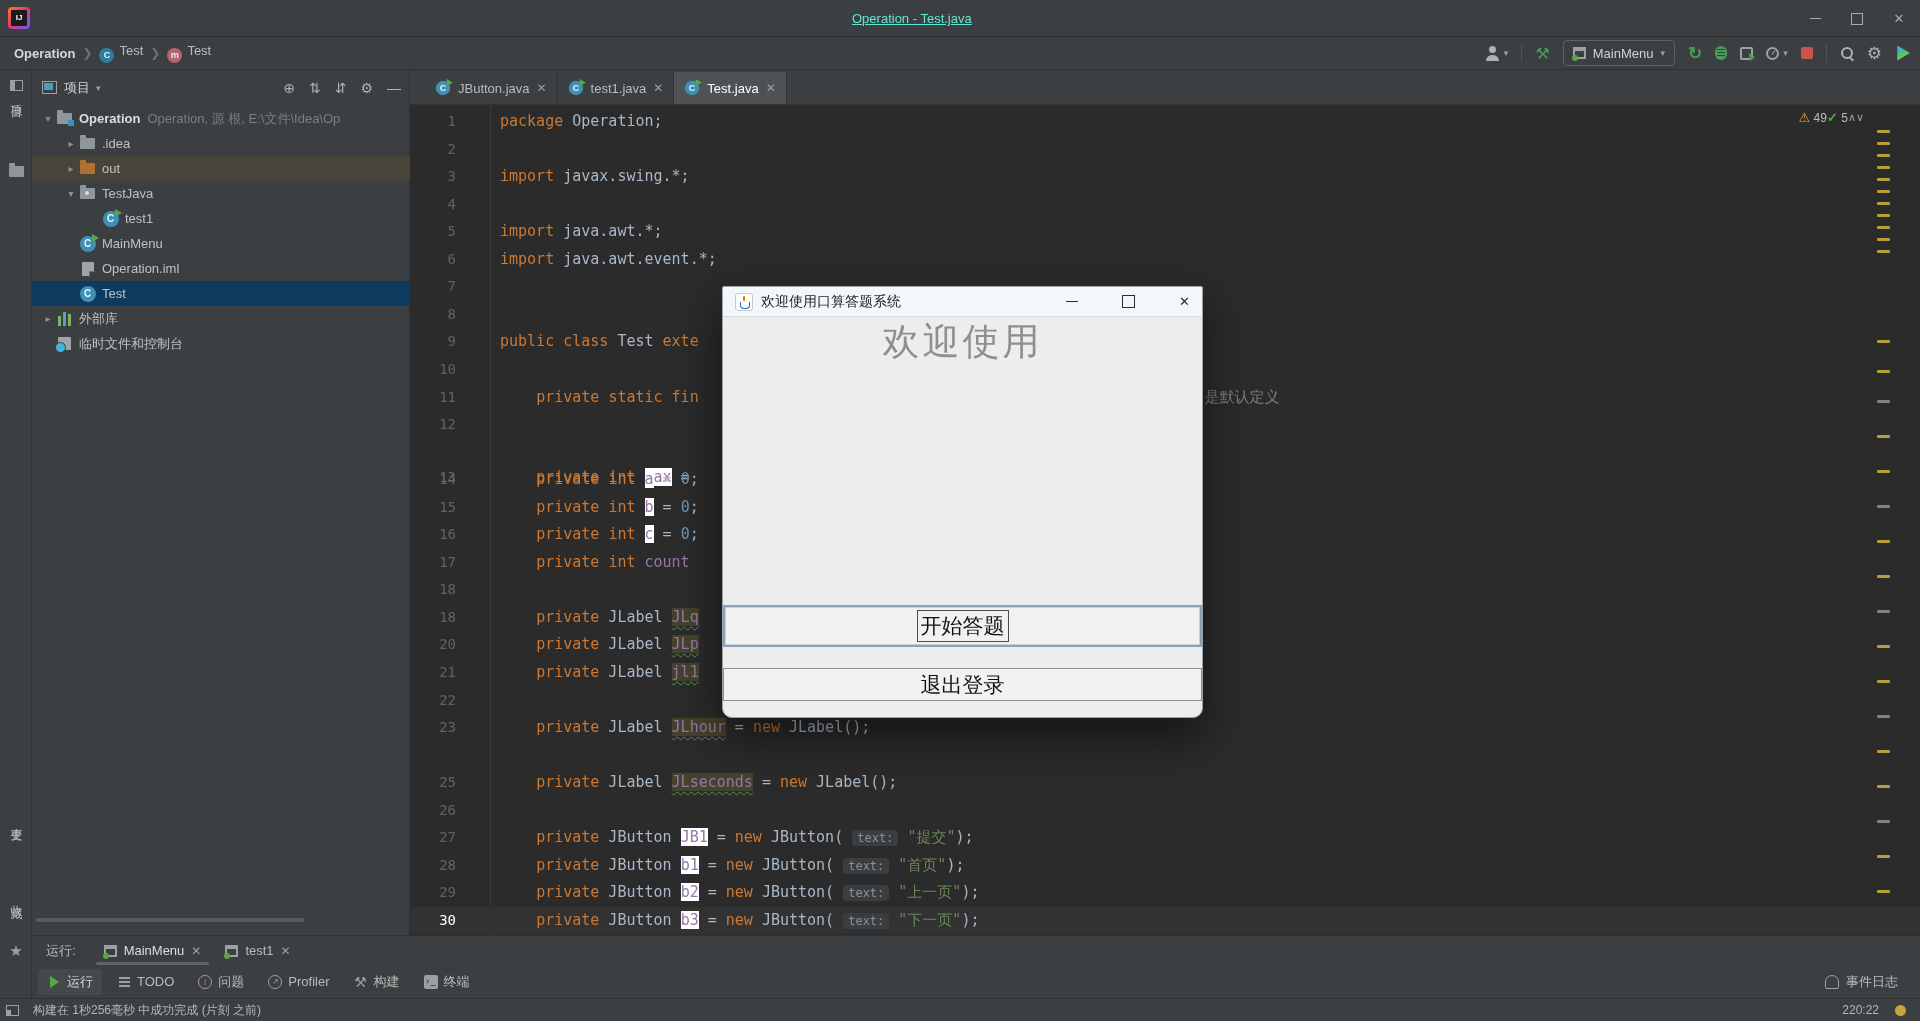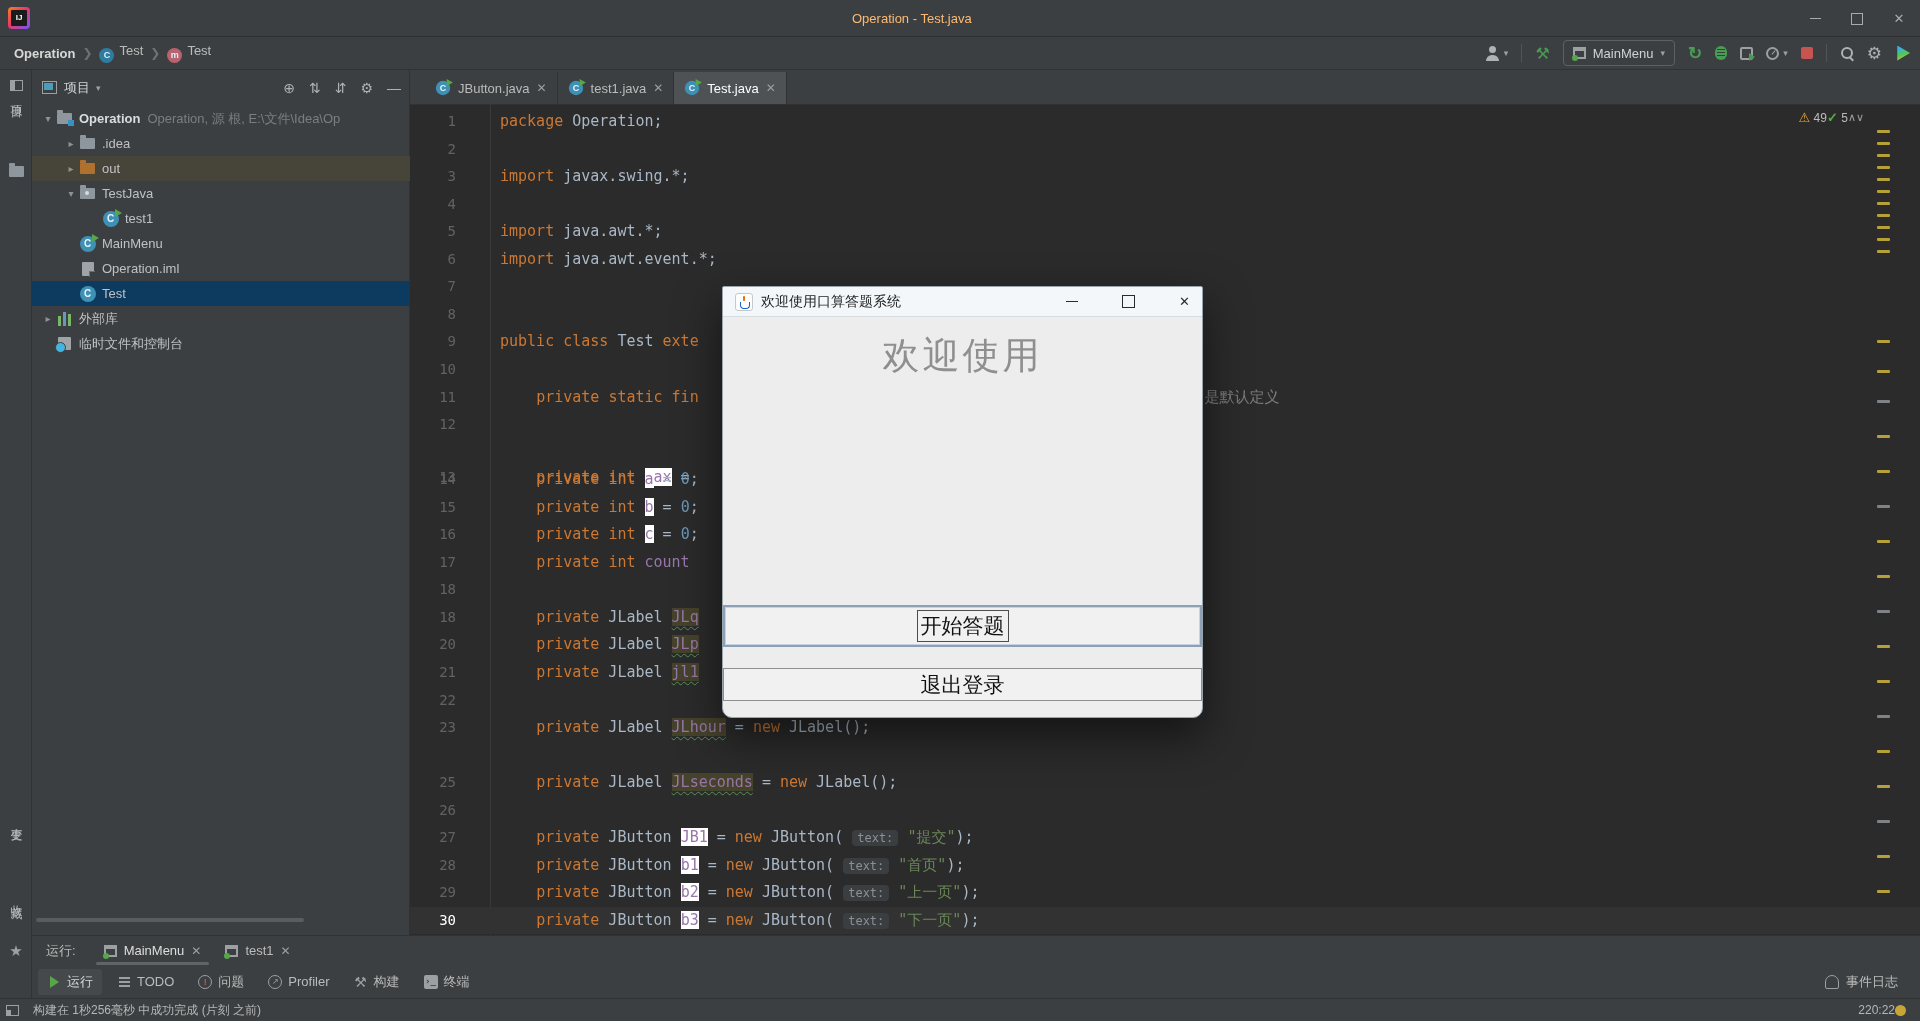--- a/index.html
+++ b/index.html
@@ -5,21 +5,21 @@
   * { margin:0; padding:0; box-sizing:border-box; }
   html,body { width:1920px; height:1021px; overflow:hidden; }
   body { position:relative; background:#2b2b2b; font-family:"Liberation Sans",sans-serif; color:#bbbbbb; font-size:13px; }
 
   
   #titlebar { position:absolute; left:0; top:0; width:1920px; height:37px; background:#3c3f41; border-bottom:1px solid #2d2f30; display:flex; align-items:center; }
   .app-logo { width:22px; height:22px; margin:0 12px 0 8px; border-radius:4px; background:linear-gradient(135deg,#fc801d,#e9386b 45%,#6b57ff); position:relative; }
   .app-logo::after { content:"IJ"; position:absolute; left:3px; top:3px; right:3px; bottom:3px; background:#1b1b1b; color:#fff; font:bold 8px/16px "Liberation Sans",sans-serif; text-align:center; border-radius:1px; }
   #menu-items { display:flex; gap:4px; }
   .menu-item { padding:4px 10px; color:#bbbbbb; cursor:default; }
-  #window-title { position:absolute; left:852px; top:0; height:37px; line-height:37px; color:#fdba74; }
+  #window-title { position:absolute; left:852px; top:0; height:37px; line-height:37px; color:#5eead4;text-decoration:underline; }
   .win-controls { position:absolute; right:0; top:0; height:37px; display:flex; }
   .win-btn { width:42px; height:37px; display:flex; align-items:center; justify-content:center; color:#a7abae; font-size:13px; }
   .wc-min::before { content:""; width:11px; height:1px; background:#a7abae; }
   .wc-max::before { content:""; width:10px; height:10px; border:1px solid #a7abae; }
   .wc-close::before { content:"✕"; }
 
   
   #navbar { position:absolute; left:0; top:37px; width:1920px; height:33px; background:#3c3f41; border-bottom:1px solid #323232; display:flex; align-items:center; padding:0 10px 0 14px; }
   .crumb-bold { color:#d8d8d8; font-weight:bold; }
   .crumb { color:#bbbbbb; }
@@ -123,21 +123,21 @@
   #dialog { position:absolute; left:722px; top:286px; width:481px; height:432px; background:#ededed; border:1px solid #9aa4ad; border-radius:2px 2px 10px 10px; box-shadow:0 18px 45px rgba(0,0,0,.55); z-index:100; }
   #dialog-titlebar { height:30px; background:#f4f7fa; border-bottom:1px solid #d8dcdf; display:flex; align-items:center; padding:0 12px; border-radius:2px 2px 0 0; }
   .java-icon { width:18px; height:18px; background:#ffffff; border:1px solid #c3c9ce; border-radius:3px; position:relative; margin-right:8px; }
   .java-icon::before { content:""; position:absolute; left:4px; top:8px; width:8px; height:6px; border:1.5px solid #1565c0; border-top:none; border-radius:0 0 4px 4px; }
   .java-icon::after { content:""; position:absolute; left:7px; top:2px; width:2px; height:5px; background:#e76f00; border-radius:2px; }
   #dialog-title { color:#1d1d1d; font-size:14px; }
   .dlg-controls { margin-left:auto; display:flex; gap:44px; color:#2b2b2b; font-size:13px; align-items:center; }
   .dlg-min::before { content:""; display:block; width:12px; height:1px; background:#2b2b2b; }
   .dlg-max::before { content:""; display:block; width:11px; height:11px; border:1px solid #2b2b2b; }
   .dlg-close::before { content:"✕"; }
-  #dialog-heading { margin-top:14px; text-align:center; font-family:Liberation Sans, sans-serif; font-size:37px; color:#8f8f8f; letter-spacing:3px; }
+  #dialog-heading { text-align:center; font-family:Liberation Sans, sans-serif; font-size:37px; color:#8f8f8f; letter-spacing:3px; }
   .dlg-btn { position:absolute; left:0; width:479px; background:#f1f1f1; display:flex; align-items:center; justify-content:center; font-family:"Liberation Serif",serif; font-size:21px; color:#111111; }
   #dlg-btn-start { top:318px; height:42px; border:2px solid #8ca0b8; box-shadow:inset 0 0 0 1px #c6d2de; }
   #dlg-btn-start .focus-rect { border:1px solid #4c4c4c; padding:1px 3px; }
   #dlg-btn-exit { top:381px; height:33px; border:1px solid #8f8f8f; }
 
   
   #runbar { position:absolute; left:32px; top:935px; width:1888px; height:30px; background:#3c3f41; border-top:1px solid #323232; display:flex; align-items:center; padding-left:14px; }
   #run-label { color:#bbbbbb; margin-right:16px; }
   .run-tab { height:30px; display:flex; align-items:center; gap:7px; padding:0 12px; position:relative; color:#bbbbbb; }
   .run-tab.sel { color:#dddddd; }
@@ -155,21 +155,21 @@
   .bi-profiler { border:1.5px solid #9da0a2; border-radius:50%; color:#9da0a2; font-size:8px; }
   .bi-build { color:#9da0a2; font-size:14px; }
   .bi-terminal { background:#9da0a2; border-radius:2px; color:#3c3f41; font:bold 9px/13px "DejaVu Sans Mono",monospace; }
   #event-log { margin-left:auto; margin-right:22px; display:flex; align-items:center; gap:7px; color:#bbbbbb; }
   .bi-bell { border:1.5px solid #9da0a2; border-radius:50% 50% 2px 2px; }
 
   
   #statusbar { position:absolute; left:0; top:998px; width:1920px; height:23px; background:#3c3f41; border-top:1px solid #323232; display:flex; align-items:center; padding:0 14px 0 6px; font-size:12px; color:#b4b6b8; }
   .icon-twtoggle { width:13px; height:11px; border:1px solid #9da0a2; position:relative; margin-right:14px; }
   .icon-twtoggle::after { content:""; position:absolute; left:0; bottom:0; width:4px; height:5px; background:#9da0a2; }
-  #status-right { margin-left:auto; display:flex; align-items:center; }
+  #status-right { margin-left:auto; display:flex; align-items:center; gap:16px; }
   .icon-notif { width:11px; height:11px; border-radius:50%; background:#c8a636; position:relative; }
 </style>
 </head>
 <body>
 
 <div id="titlebar">
   <div class="app-logo"></div>
   <div id="window-title">Operation - Test.java</div>
   <div class="win-controls">
     <div class="win-btn wc-min"></div>

